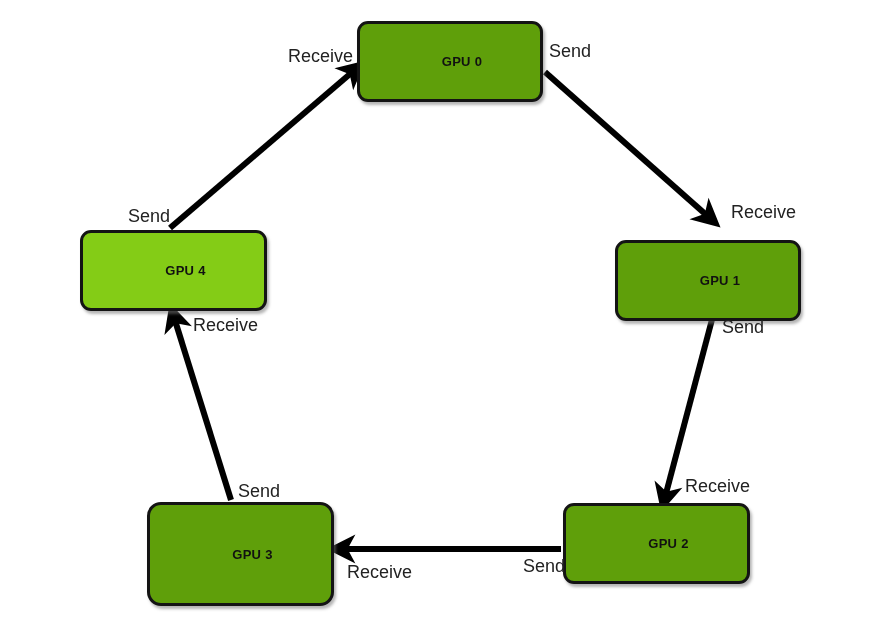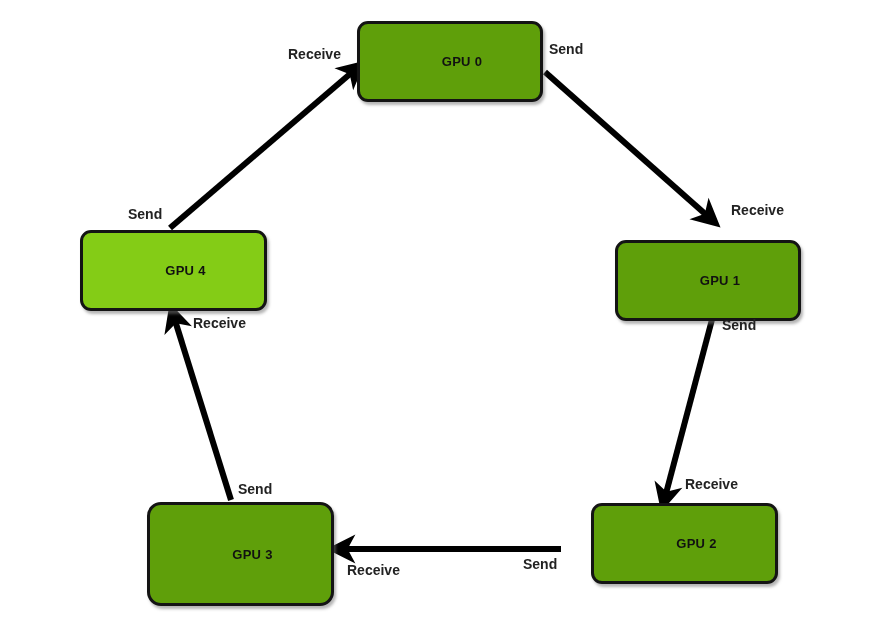--- a/index.html
+++ b/index.html
@@ -40,22 +40,22 @@
     font-family: "Liberation Sans", sans-serif;
     font-size: 13px;
     font-weight: bold;
     color: #111111;
     letter-spacing: 0.3px;
     user-select: none;
   }
   .edge-label {
     position: absolute;
     font-family: "Liberation Sans", sans-serif;
-    font-size: 14px;
-    font-weight: bold;
+    font-size: 18px;
+    font-weight: normal;
     color: #222222;
     white-space: nowrap;
     user-select: none;
   }
 </style>
 </head>
 <body>
 
 <div id="canvas">
 
@@ -74,21 +74,21 @@
       </g>
   </svg>
 
   <div id="nodes-layer">
       <div class="gpu-node" style="left: 357px; top: 21px; width: 186px; height: 81px; background: rgb(95, 159, 10); border-color: rgb(20, 20, 20);">
         <span class="gpu-label">GPU 0</span>
       </div>
       <div class="gpu-node" style="left: 615px; top: 240px; width: 186px; height: 81px; background: rgb(95, 159, 10); border-color: rgb(20, 20, 20);">
         <span class="gpu-label">GPU 1</span>
       </div>
-      <div class="gpu-node" style="left: 563px; top: 503px; width: 187px; height: 81px; background: rgb(95, 159, 10); border-color: rgb(20, 20, 20); margin-left: 28px;">
+      <div class="gpu-node" style="left: 563px; top: 503px; width: 187px; height: 81px; background: rgb(95, 159, 10); border-color: rgb(20, 20, 20);">
         <span class="gpu-label">GPU 2</span>
       </div>
       <div class="gpu-node" style="left: 147px; top: 502px; width: 187px; height: 104px; background: rgb(95, 159, 10); border-color: rgb(20, 20, 20); border-radius: 14px;">
         <span class="gpu-label">GPU 3</span>
       </div>
       <div class="gpu-node" style="left: 80px; top: 230px; width: 187px; height: 81px; background: #84cc16; border-color: rgb(20, 20, 20);">
         <span class="gpu-label">GPU 4</span>
       </div>
     </div>
   <div id="labels-layer">

